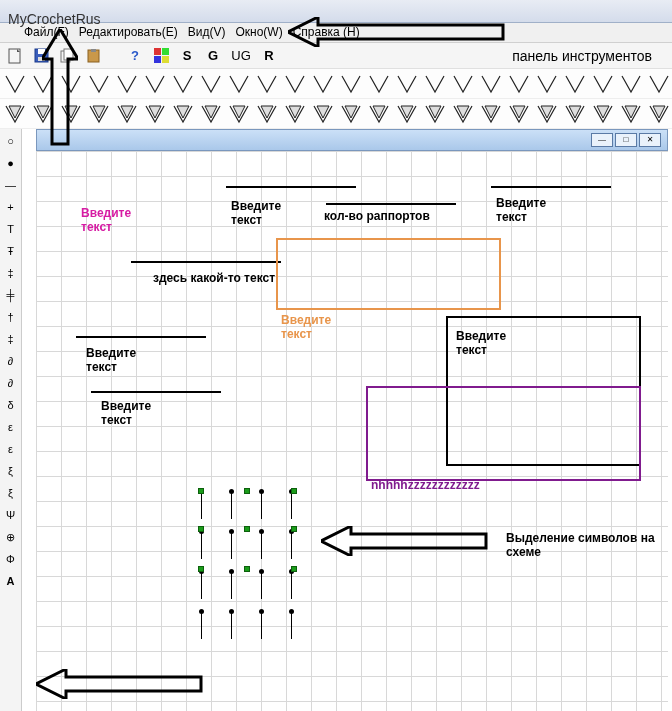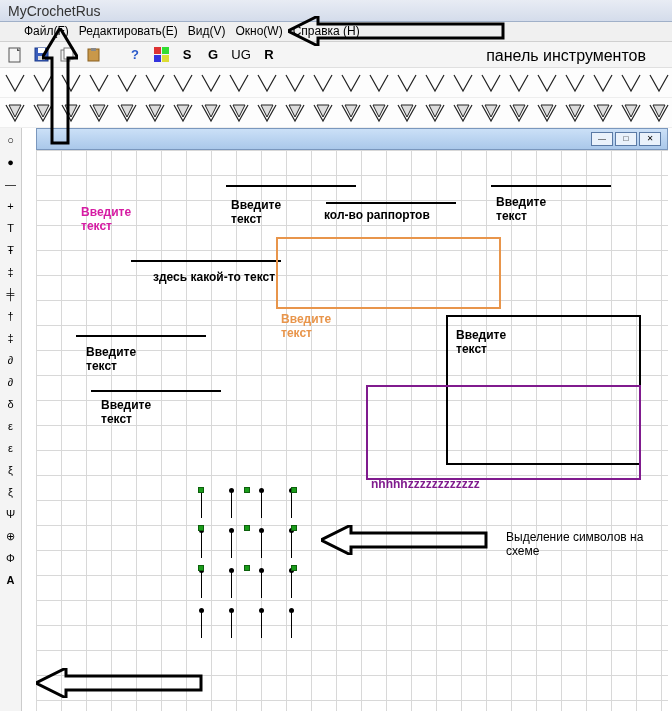--- a/index.html
+++ b/index.html
@@ -1,22 +1,22 @@
 <!DOCTYPE html>
 <html><head>
 <meta charset="utf-8">
 <style>
 * { box-sizing: border-box; margin: 0; padding: 0; }
 body { font-family: "Segoe UI", Tahoma, sans-serif; font-size: 12px; background: #fff; width: 672px; height: 711px; overflow: hidden; }
-.titlebar { background: linear-gradient(#e8ecf4, #d4dceb); height: 22px; padding: 3px 8px; border-bottom: 1px solid #a0b0c8; font-size: 14px; color: #333; }
+.titlebar { background: linear-gradient(#e8ecf4, #d4dceb); height: 22px; padding: 11px 8px; border-bottom: 1px solid #a0b0c8; font-size: 14px; color: #333; }
 .menubar { background: #f0f0f0; height: 20px; padding: 2px 24px; border-bottom: 1px solid #d0d0d0; display: flex; gap: 10px; }
 .menubar span { cursor: default; }
 .toolbar1 { background: #f5f5f5; height: 26px; padding: 2px 6px; border-bottom: 1px solid #e0e0e0; display: flex; align-items: center; gap: 8px; position: relative; }
 .tool-icon { width: 18px; height: 18px; display: inline-flex; align-items: center; justify-content: center; font-size: 13px; }
-.toolbar-label { position: absolute; right: 26px; top: 5px; font-size: 16px; }
+.toolbar-label { position: absolute; right: 20px; top: 5px; font-size: 14px; }
 .symrow { background: #fdfdfd; height: 30px; padding: 2px 4px; display: flex; gap: 6px; align-items: center; border-bottom: 1px solid #eee; overflow: hidden; }
 .symrow svg { flex-shrink: 0; }
 .main { display: flex; height: 590px; }
 .vtools { width: 22px; background: #f4f4f4; border-right: 1px solid #ccc; display: flex; flex-direction: column; gap: 6px; padding: 4px 2px; align-items: center; }
 .vtools div { width: 16px; height: 16px; font-size: 11px; text-align: center; line-height: 16px; }
 .canvas-wrap { flex: 1; position: relative; background: #fff; }
 .doc-frame { position: absolute; left: 14px; top: 0; right: 4px; height: 22px; background: linear-gradient(#cbe0f7,#aac8ea); border: 1px solid #7a97bd; }
 .winbtns { position: absolute; right: 6px; top: 3px; display: flex; gap: 2px; }
 .winbtns div { width: 22px; height: 14px; border: 1px solid #5a7aa5; background: #eaf2fb; font-size: 8px; text-align: center; line-height: 12px; }
 .grid { position: absolute; left: 14px; top: 22px; right: 4px; bottom: 0;
@@ -345,21 +345,21 @@
         <div class="handle" style="left:43px; top:-3px"></div>
         <div class="handle" style="left:90px; top:-3px"></div>
         <div class="handle" style="left:-3px; top:35px"></div>
         <div class="handle" style="left:43px; top:35px"></div>
         <div class="handle" style="left:90px; top:35px"></div>
         <div class="handle" style="left:-3px; top:75px"></div>
         <div class="handle" style="left:43px; top:75px"></div>
         <div class="handle" style="left:90px; top:75px"></div>
       </div>
 
-      <div class="txt" style="left:470px; top:380px; width:150px; font-weight:normal">Выделение символов на схеме</div>
+      <div class="txt" style="left:470px; top:380px; width:150px; font-weight:bold">Выделение символов на схеме</div>
 
       <svg class="arrow" style="left:252px; top:-134px" width="220" height="30">
           <path d="M215 8 L30 8 L30 0 L0 15 L30 30 L30 22 L215 22 Z" fill="none" stroke="#000" stroke-width="3"></path>
         </svg>
       <svg class="arrow" style="left:6px; top:-122px" width="36" height="120">
           <path d="M10 115 L10 30 L0 30 L18 0 L36 30 L26 30 L26 115 Z" fill="none" stroke="#000" stroke-width="3"></path>
         </svg>
       <svg class="arrow" style="left:285px; top:375px" width="170" height="30">
           <path d="M165 8 L30 8 L30 0 L0 15 L30 30 L30 22 L165 22 Z" fill="none" stroke="#000" stroke-width="3"></path>
         </svg>

